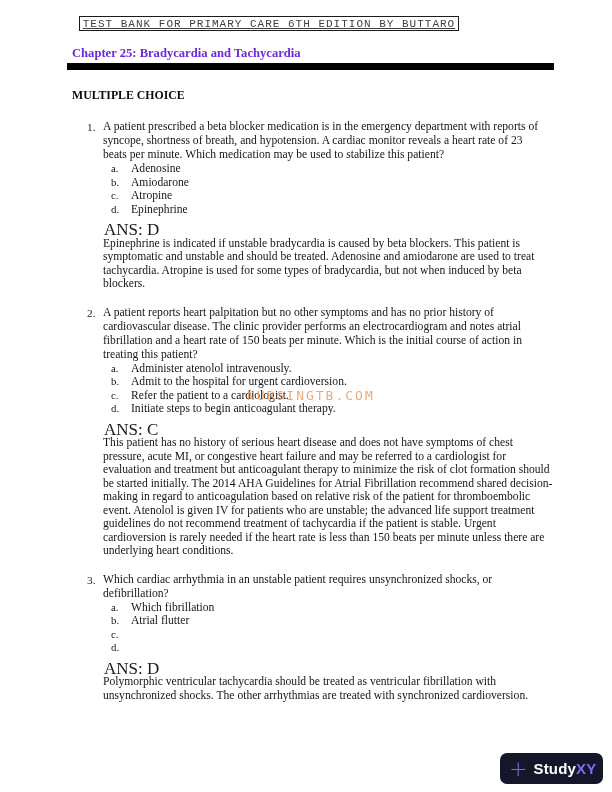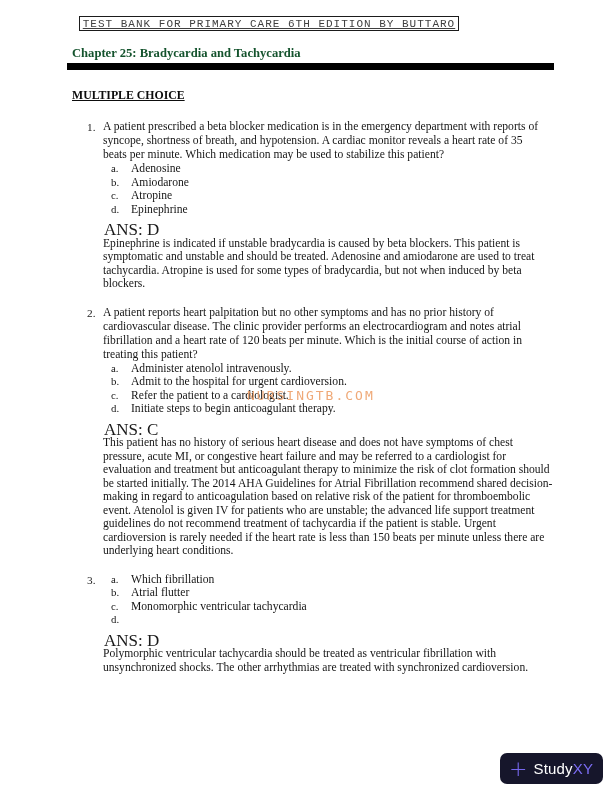--- a/index.html
+++ b/index.html
@@ -27,35 +27,34 @@
     border: 1px solid #1b1b1b;
     padding: 1px 3px 0 3px;
     background: #ffffff;
   }
 
   .doc-title { margin: 15px 0 0 72px; }
   .doc-title p {
     font-weight: bold;
     font-size: 12.6px;
     line-height: 14px;
-    color: #14532d;
+    color: #6d28d9;
   }
 
   .rule {
     margin: 3px 0 0 67px;
     width: 487px; height: 7px;
     background: #000000;
   }
 
   .section-heading {
     margin: 18px 0 0 72px;
     font-weight: bold;
     font-size: 11.8px;
     color: #0d0d0d;
-    text-decoration: underline;
   }
 
   .questions { margin-top: 17px; }
 
   .question { margin: 0 0 15px 0; display: flex; padding-left: 87px; }
   .q-num {
     width: 16px; flex: 0 0 16px;
     font-size: 11.3px; line-height: 14px;
     color: #1a1a1a;
   }
@@ -108,21 +107,21 @@
     cursor: pointer;
   }
   .brand-plus {
     color: #7667EE;
     font-size: 22px;
     font-weight: 300;
     line-height: 22px;
     margin-right: 6px;
     font-family: "DejaVu Sans", sans-serif;
   }
-  .brand-text { font-size: 15px; font-weight: normal; letter-spacing: 0.2px; }
+  .brand-text { font-size: 15px; font-weight: bold; letter-spacing: 0.2px; }
   .brand-text .t1 { color: #ffffff; }
   .brand-text .t2 { color: #7B6CF2; }
 
   .stamp-footer {
     position: absolute;
     left: 50%; top: 792px;
     transform: translateX(-50%);
     font-size: 12px;
     letter-spacing: 1px;
   }
@@ -142,21 +141,21 @@
 
   <div class="rule"></div>
 
   <div class="section-heading">MULTIPLE CHOICE</div>
 
   <div class="questions">
 
     <div class="question">
       <span class="q-num">1.</span>
       <div class="q-body">
-        <p class="q-text">A patient prescribed a beta blocker medication is in the emergency department with reports of syncope, shortness of breath, and hypotension. A cardiac monitor reveals a heart rate of 35 beats per minute. Which medication may be used to stabilize this patient?</p>
+        <p class="q-text">A patient prescribed a beta blocker medication is in the emergency department with reports of syncope, shortness of breath, and hypotension. A cardiac monitor reveals a heart rate of 23 beats per minute. Which medication may be used to stabilize this patient?</p>
         <div class="opt">
           <span class="opt-letter">a.</span>
           <span class="opt-text">Adenosine</span>
         </div>
         <div class="opt">
           <span class="opt-letter">b.</span>
           <span class="opt-text">Amiodarone</span>
         </div>
         <div class="opt">
           <span class="opt-letter">c.</span>
@@ -167,21 +166,21 @@
           <span class="opt-text">Epinephrine</span>
         </div>
         <p class="ans">ANS: D</p>
         <p class="rationale">Epinephrine is indicated if unstable bradycardia is caused by beta blockers. This patient is symptomatic and unstable and should be treated. Adenosine and amiodarone are used to treat tachycardia. Atropine is used for some types of bradycardia, but not when induced by beta blockers.</p>
       </div>
     </div>
 
     <div class="question">
       <span class="q-num">2.</span>
       <div class="q-body">
-        <p class="q-text">A patient reports heart palpitation but no other symptoms and has no prior history of cardiovascular disease. The clinic provider performs an electrocardiogram and notes atrial fibrillation and a heart rate of 120 beats per minute. Which is the initial course of action in treating this patient?</p>
+        <p class="q-text">A patient reports heart palpitation but no other symptoms and has no prior history of cardiovascular disease. The clinic provider performs an electrocardiogram and notes atrial fibrillation and a heart rate of 150 beats per minute. Which is the initial course of action in treating this patient?</p>
         <div class="opt">
           <span class="opt-letter">a.</span>
           <span class="opt-text">Administer atenolol intravenously.</span>
         </div>
         <div class="opt">
           <span class="opt-letter">b.</span>
           <span class="opt-text">Admit to the hospital for urgent cardioversion.</span>
         </div>
         <div class="opt">
           <span class="opt-letter">c.</span>
@@ -193,31 +192,31 @@
           <span class="opt-text">Initiate steps to begin anticoagulant therapy.</span>
         </div>
         <p class="ans">ANS: C</p>
         <p class="rationale">This patient has no history of serious heart disease and does not have symptoms of chest pressure, acute MI, or congestive heart failure and may be referred to a cardiologist for evaluation and treatment but anticoagulant therapy to minimize the risk of clot formation should be started initially. The 2014 AHA Guidelines for Atrial Fibrillation recommend shared decision-making in regard to anticoagulation based on relative risk of the patient for thromboembolic event. Atenolol is given IV for patients who are unstable; the advanced life support treatment guidelines do not recommend treatment of tachycardia if the patient is stable. Urgent cardioversion is rarely needed if the heart rate is less than 150 beats per minute unless there are underlying heart conditions.</p>
       </div>
     </div>
 
     <div class="question">
       <span class="q-num">3.</span>
       <div class="q-body">
+        <p class="q-text">Which cardiac arrhythmia in an unstable patient requires unsynchronized shocks, or defibrillation?</p>
         <div class="opt">
           <span class="opt-letter">a.</span>
           <span class="opt-text">Which fibrillation</span>
         </div>
         <div class="opt">
           <span class="opt-letter">b.</span>
           <span class="opt-text">Atrial flutter</span>
         </div>
         <div class="opt">
           <span class="opt-letter">c.</span>
-          <span class="opt-text">Monomorphic ventricular tachycardia</span>
         </div>
         <div class="opt">
           <span class="opt-letter">d.</span>
         </div>
         <p class="ans">ANS: D</p>
         <p class="rationale">Polymorphic ventricular tachycardia should be treated as ventricular fibrillation with unsynchronized shocks. The other arrhythmias are treated with synchronized cardioversion.</p>
       </div>
     </div>
 
   </div>

